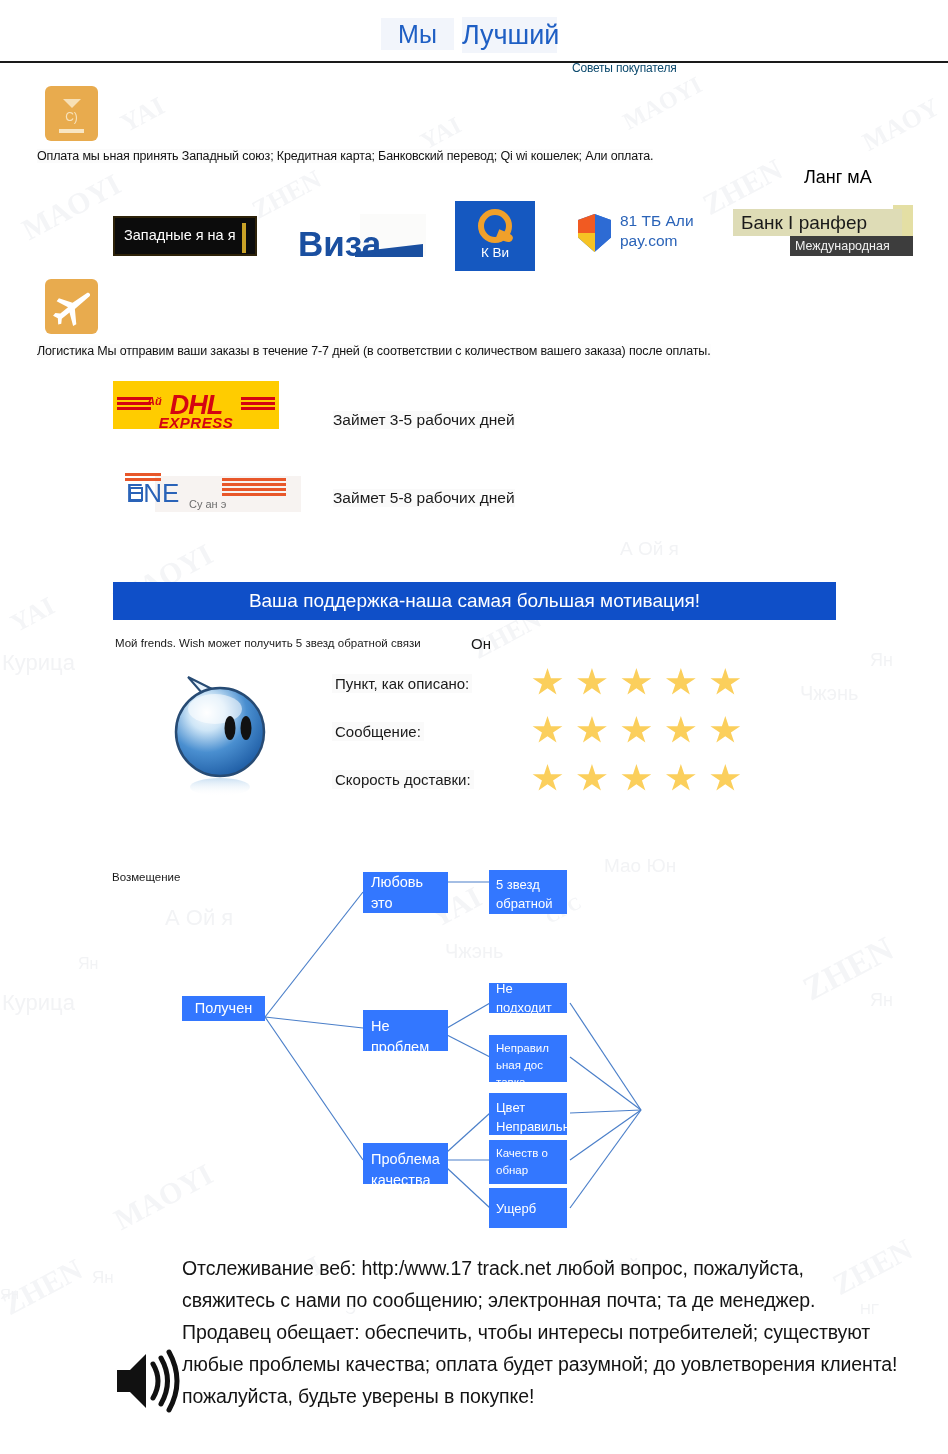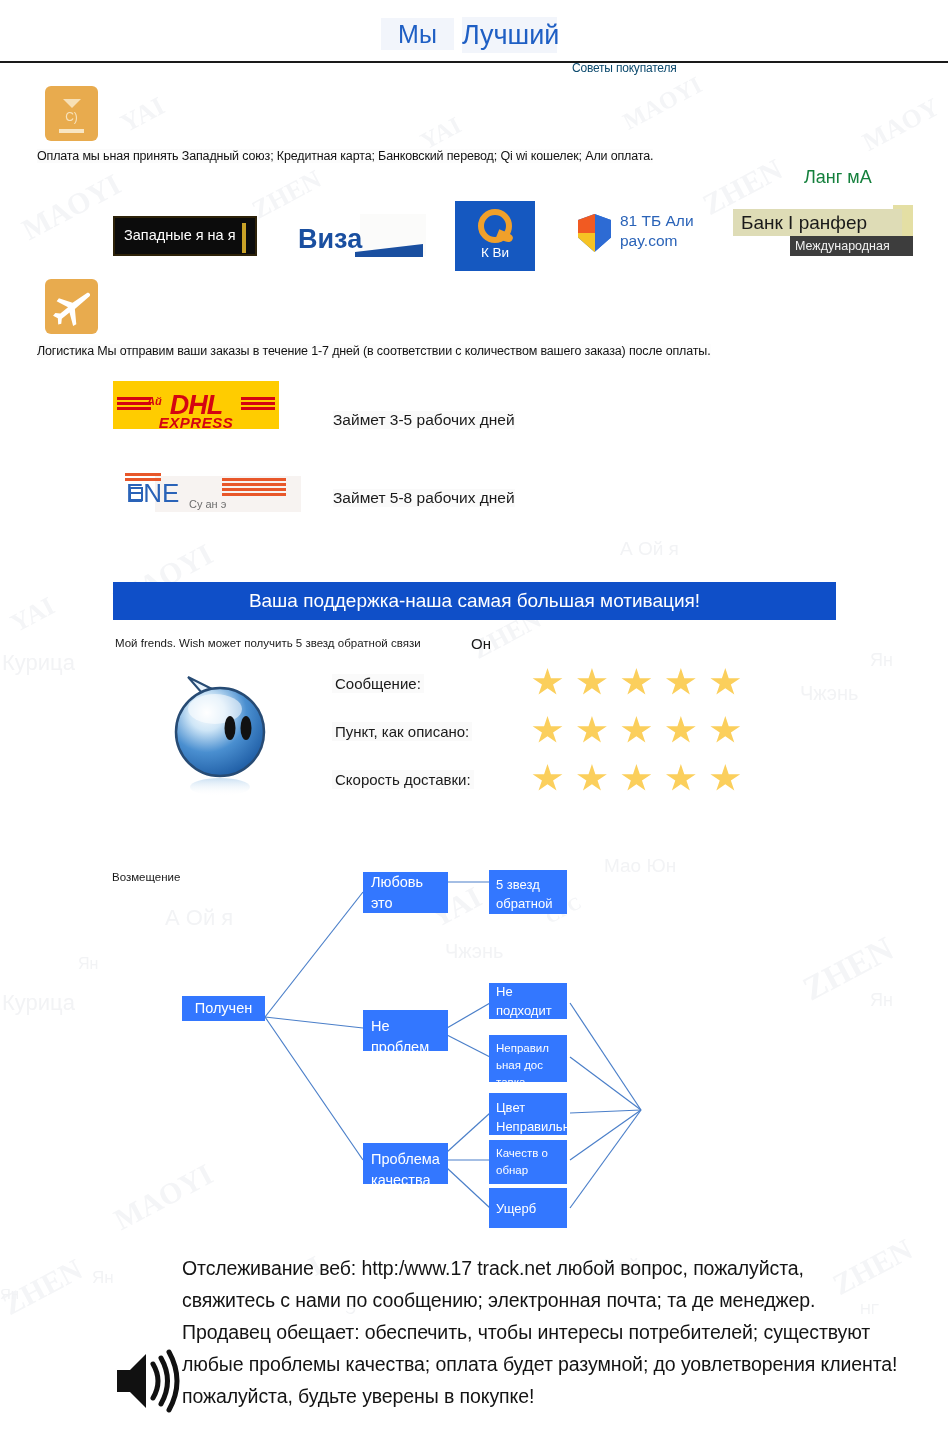--- a/index.html
+++ b/index.html
@@ -131,21 +131,21 @@
     background: linear-gradient(to right,#fbfbfb,#fdfdfd);
     z-index: 3;
   }
   .pay-line  { left: 37px; top: 149px; }
   .ship-line { left: 37px; top: 344px; }
 
   .lang-ma {
     position: absolute;
     left: 804px; top: 167px;
     font-size: 18px;
-    color: #15803d;
+    color: #000000;
     z-index: 3;
   }
 
   
   .pay-row { position: absolute; left: 0; top: 198px; width: 948px; height: 82px; z-index: 3; }
 
   .wu-box {
     position: absolute;
     left: 113px; top: 18px;
     width: 144px; height: 40px;
@@ -162,21 +162,21 @@
   .wu-bar {
     position: absolute;
     right: 9px; top: 5px;
     width: 4px; height: 30px;
     background: #c9a227;
   }
 
   .visa-wrap { position: absolute; left: 290px; top: 12px; width: 135px; height: 58px; }
   .visa-text {
     position: absolute; left: 8px; top: 14px;
-    font-size: 27px; font-weight: bold;
+    font-size: 35px; font-weight: bold;
     color: #1a4fa0;
     font-family: "Liberation Sans", sans-serif;
   }
   .visa-smudge {
     position: absolute; left: 70px; top: 4px;
     width: 66px; height: 42px;
     background: #fbfbfa;
   }
   .visa-swoosh {
     position: absolute; left: 65px; top: 34px;
@@ -502,21 +502,21 @@
       <div class="bank-sub">Международная</div>
     </div>
   </div>
 
   <div class="icon-tile ship-tile">
     <svg class="plane" width="40" height="40" viewBox="0 0 40 40">
       <path d="M31 4 C33 2 36 5 34 7 L21 21 L24 36 L21 38 L16 25 L9 32 L9 37 L6 38 L5 32 L0 30 L2 27 L7 27 L14 20 L2 15 L4 12 L18 15 Z" fill="#ffffff" transform="translate(2,1) rotate(6 20 20)"></path>
     </svg>
   </div>
 
-  <div class="body-line ship-line">Логистика Мы отправим ваши заказы в течение 1-7 дней (в соответствии с количеством вашего заказа) после оплаты.</div>
+  <div class="body-line ship-line">Логистика Мы отправим ваши заказы в течение 7-7 дней (в соответствии с количеством вашего заказа) после оплаты.</div>
 
   <div class="dhl-box">
     <div class="dhl-stripe" style="left:4px;  top:16px; width:34px;"></div>
     <div class="dhl-stripe" style="left:4px;  top:21px; width:34px;"></div>
     <div class="dhl-stripe" style="left:4px;  top:26px; width:34px;"></div>
     <div class="dhl-stripe" style="right:4px; top:16px; width:34px;"></div>
     <div class="dhl-stripe" style="right:4px; top:21px; width:34px;"></div>
     <div class="dhl-stripe" style="right:4px; top:26px; width:34px;"></div>
     <div class="dhl-text">DHL</div>
     <div class="dhl-ai">Ай</div>
@@ -562,31 +562,31 @@
     <path d="M30 18 L16 2 L40 14 Z" fill="#e8f3fc" stroke="#274b74" stroke-width="2"></path>
     <circle cx="48" cy="57" r="44" fill="url(#smg)" stroke="#274b74" stroke-width="2.5"></circle>
     <ellipse cx="43" cy="34" rx="27" ry="15" fill="#ffffff" opacity="0.55"></ellipse>
     <ellipse cx="58" cy="53" rx="5.5" ry="12" fill="#111111"></ellipse>
     <ellipse cx="74" cy="53" rx="5.5" ry="12" fill="#111111"></ellipse>
     <ellipse cx="48" cy="112" rx="30" ry="9" fill="url(#smr)"></ellipse>
   </svg>
 
   <div class="rating-rows">
     <div class="rating-row">
+      <div class="rating-label">Пункт, как описано:</div>
+      <div class="stars">
+        <span class="star"></span>
+        <span class="star"></span>
+        <span class="star"></span>
+        <span class="star"></span>
+        <span class="star"></span>
+      </div>
+    </div>
+    <div class="rating-row">
       <div class="rating-label">Сообщение:</div>
-      <div class="stars">
-        <span class="star"></span>
-        <span class="star"></span>
-        <span class="star"></span>
-        <span class="star"></span>
-        <span class="star"></span>
-      </div>
-    </div>
-    <div class="rating-row">
-      <div class="rating-label">Пункт, как описано:</div>
       <div class="stars">
         <span class="star"></span>
         <span class="star"></span>
         <span class="star"></span>
         <span class="star"></span>
         <span class="star"></span>
       </div>
     </div>
     <div class="rating-row">
       <div class="rating-label">Скорость доставки:</div>
@@ -641,21 +641,21 @@
     </div>
 
     <div class="fbox fb-md" style="left:489px; top:10px; width:78px; height:44px;">
       <span>5 звезд обратной связи</span>
     </div>
 
     <div class="fbox fb-lg" style="left:363px; top:150px; width:85px; height:41px;">
       <span>Не проблем качества</span>
     </div>
 
-    <div class="fbox fb-md" style="left:489px; top:123px; width:78px; height:36px; display:flex; align-items:center;">
+    <div class="fbox fb-md" style="left:489px; top:123px; width:78px; height:30px; display:flex; align-items:center;">
       <span>Не подходит</span>
     </div>
 
     <div class="fbox fb-sm" style="left:489px; top:175px; width:78px; height:47px;">
       <span>Неправил ьная дос тавка</span>
     </div>
 
     <div class="fbox fb-lg" style="left:363px; top:283px; width:85px; height:41px;">
       <span>Проблема качества</span>
     </div>

